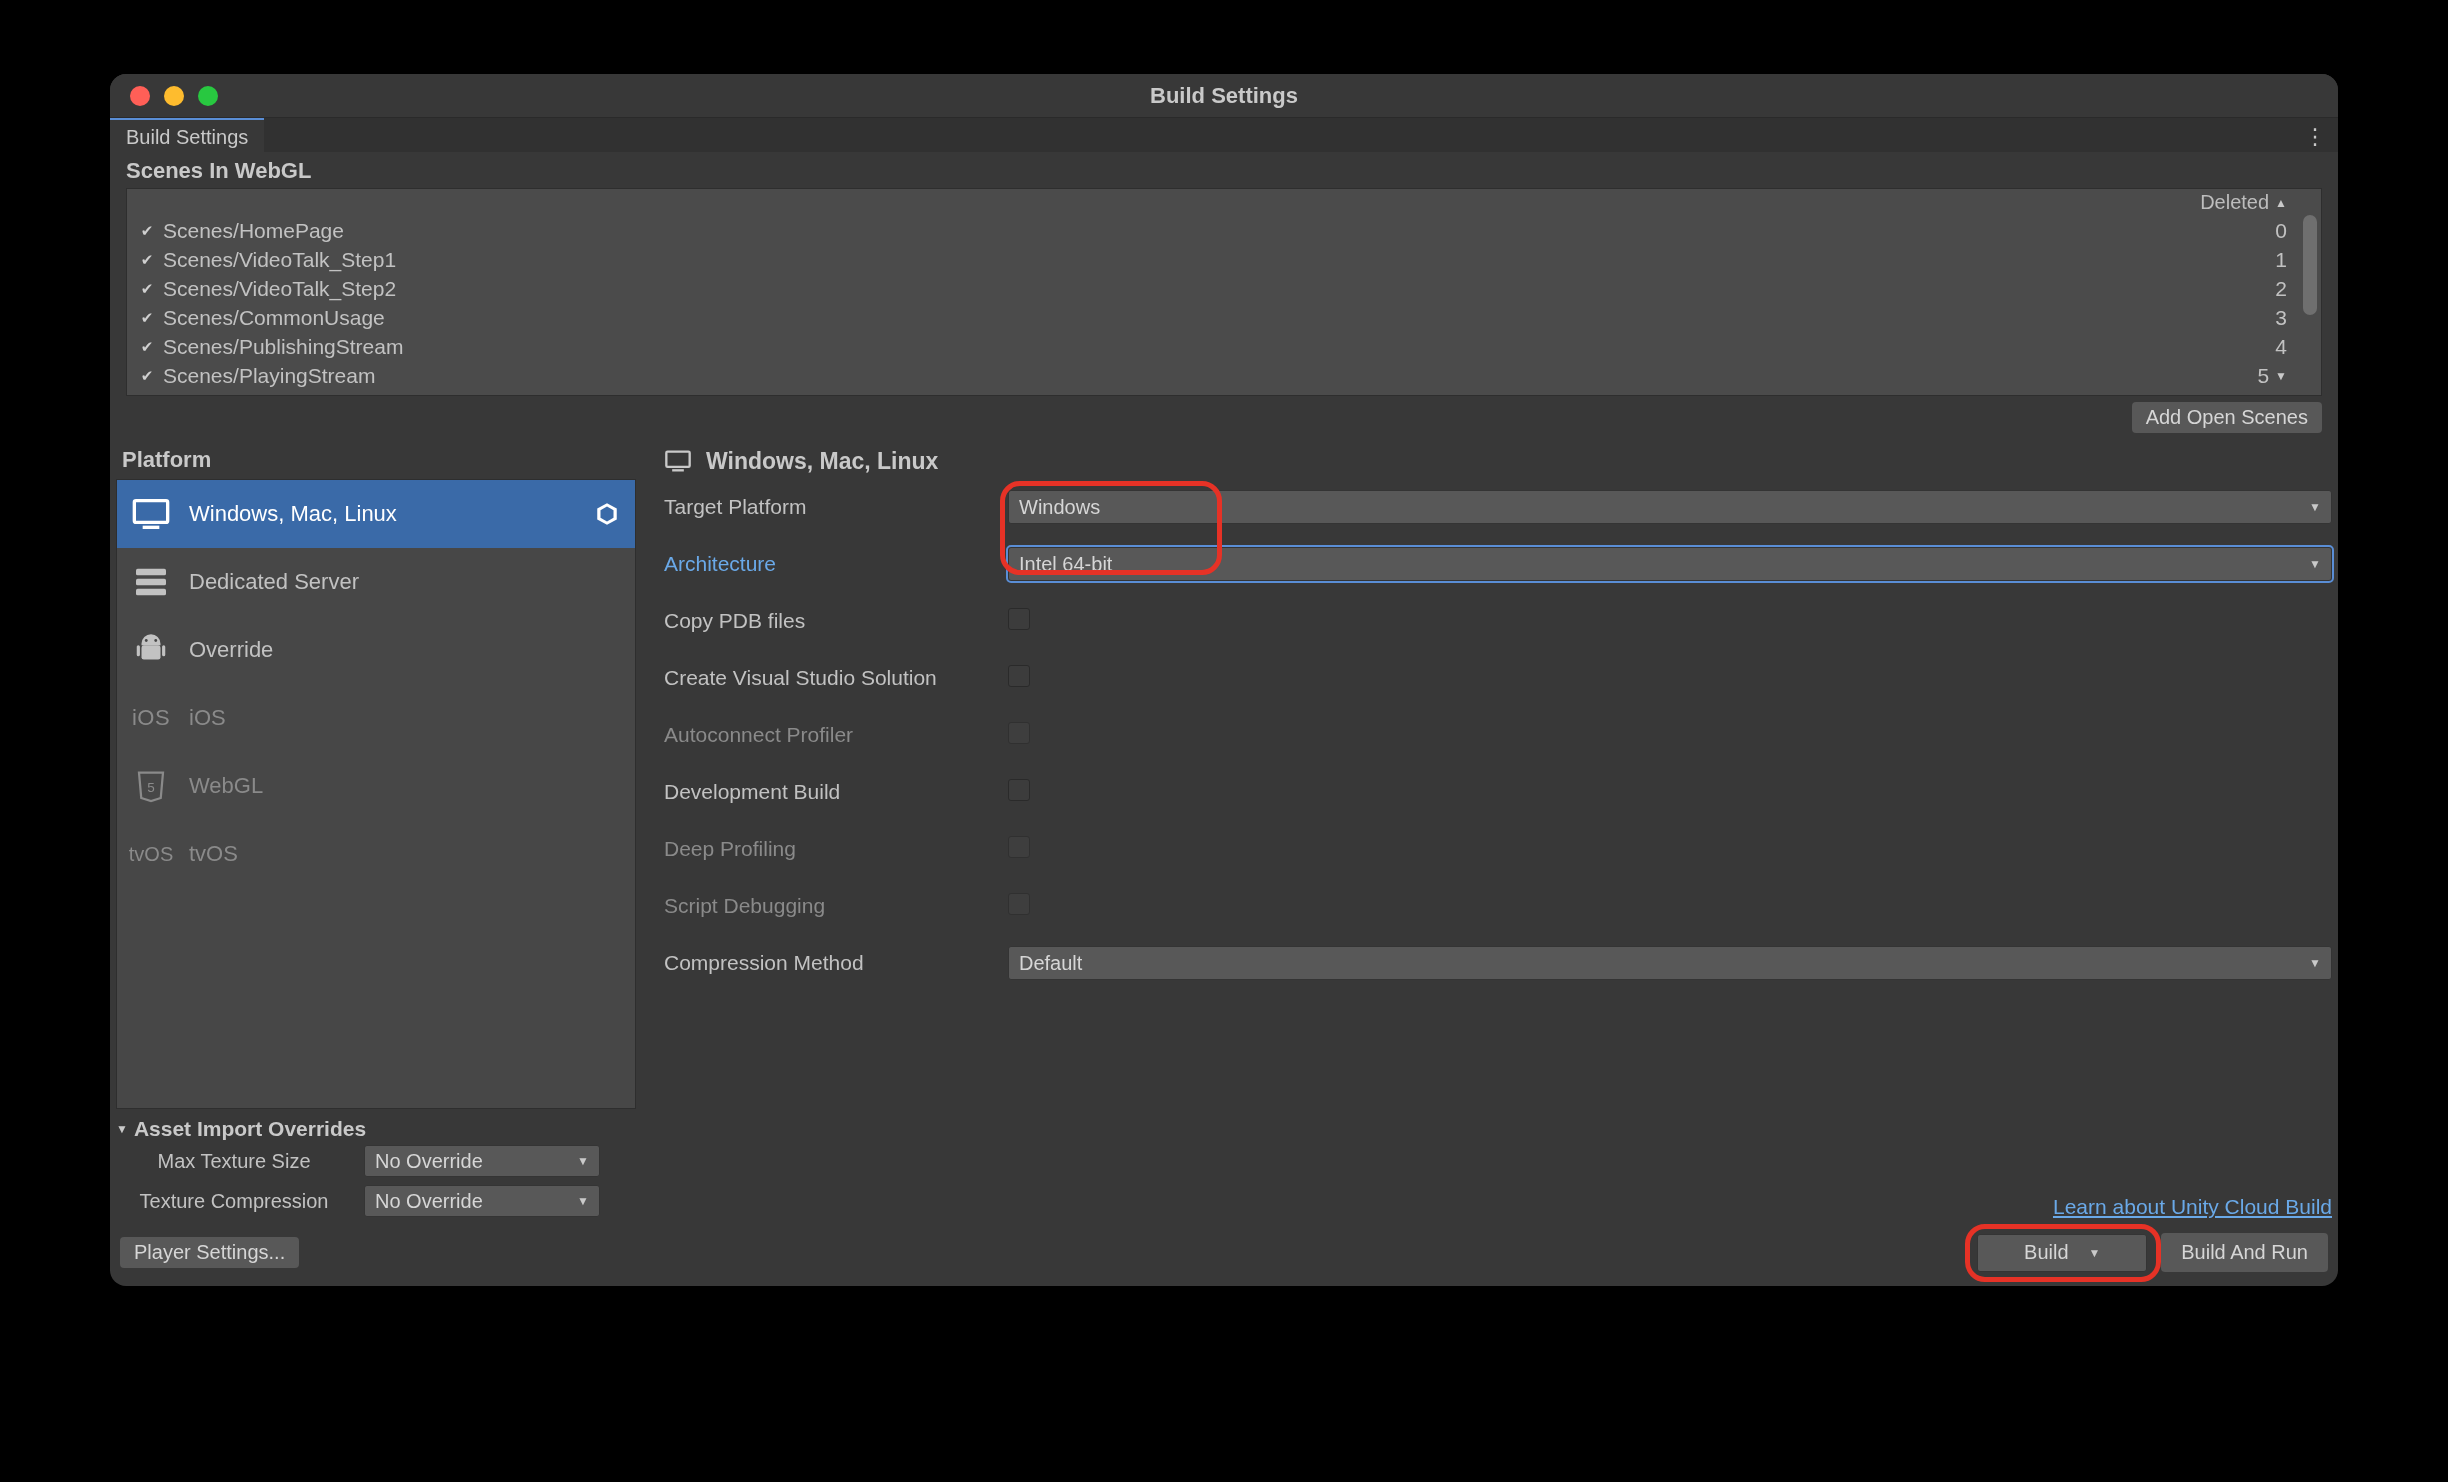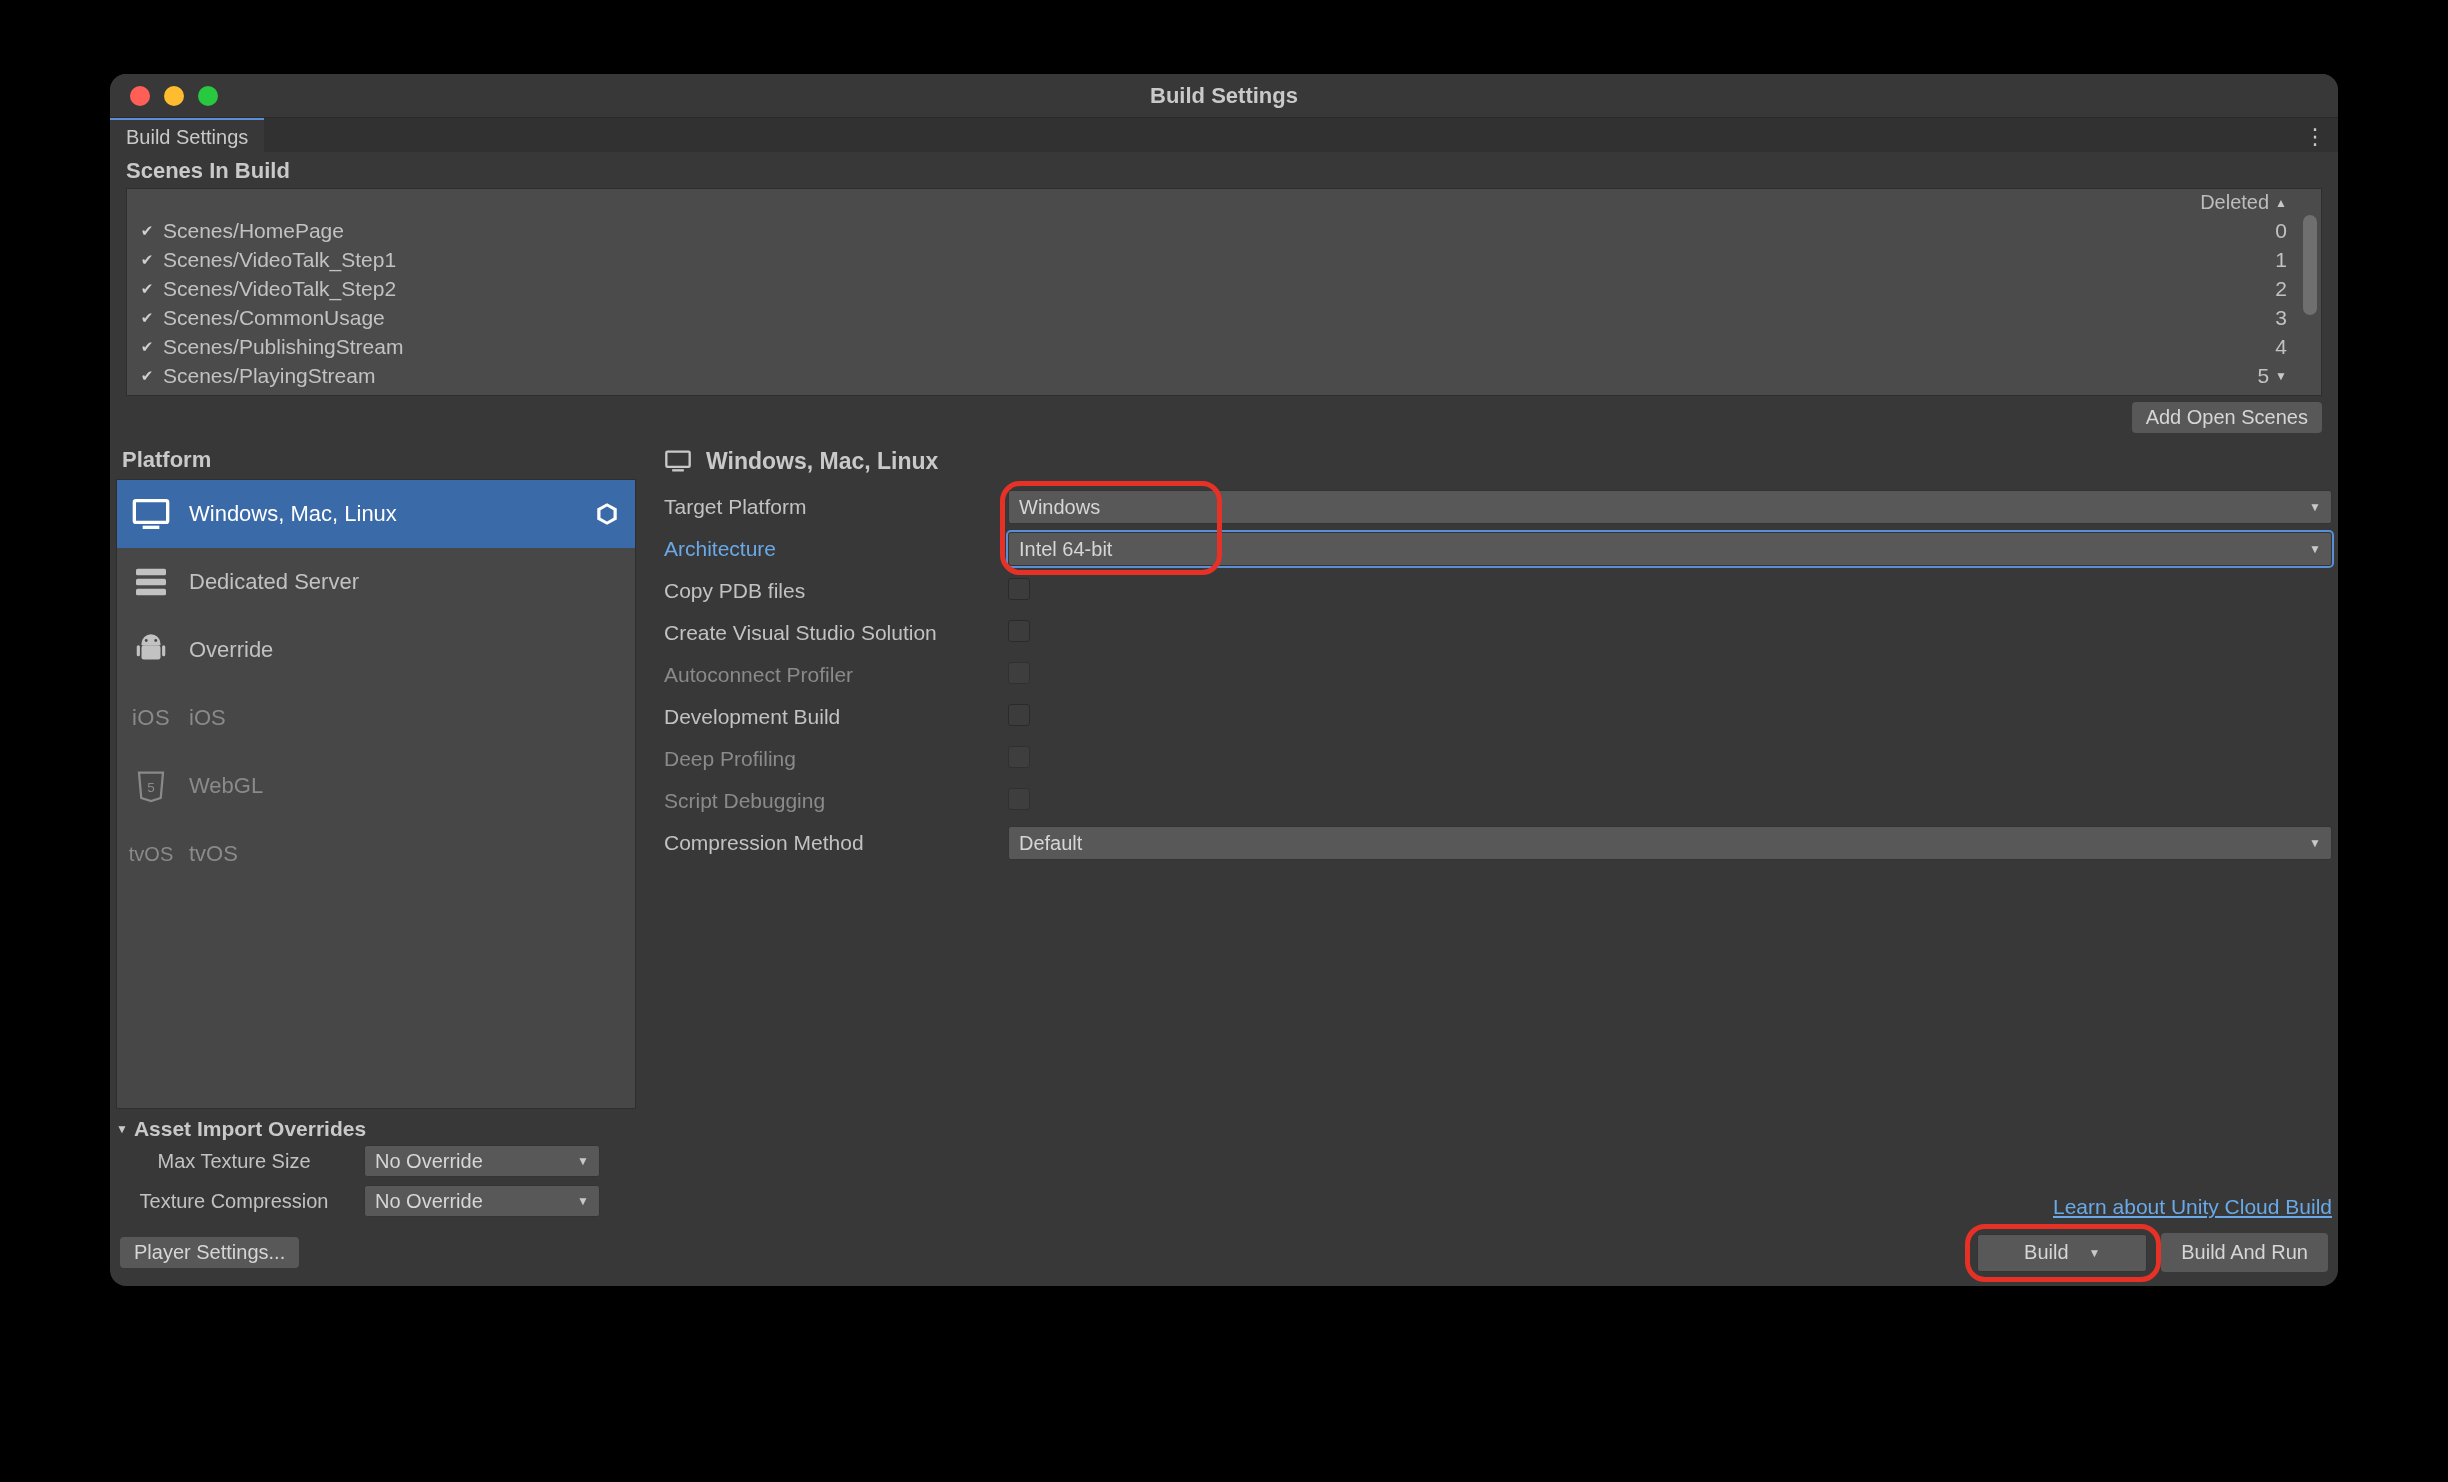--- a/index.html
+++ b/index.html
@@ -48,21 +48,21 @@
   .plt.selected { background:#3a6aa8; color:#fff; }
   .plt .icon { width:40px; height:40px; display:flex; align-items:center; justify-content:center; color:#c2c2c2; }
   .plt.selected .icon { color:#fff; }
   .plt .unity-badge { position:absolute; right:14px; width:28px; height:28px; display:flex; align-items:center; justify-content:center; }
   .plt.dim { color:#8a8a8a; }
   .plt.dim .icon { color:#8a8a8a; }
 
   .rt-header { display:flex; align-items:center; gap:14px; color:#c9c9c9; font-size:23px; font-weight:600; margin-bottom:14px; }
   .rt-header .icon { width:28px; height:28px; }
 
-  .opts { display:flex; flex-direction:column; gap:6px; }
+  .opts { display:flex; flex-direction:column; gap:21px; }
   .opt-row { display:flex; align-items:center; height:36px; }
   .opt-label { width: 344px; color:#c2c2c2; font-size:21px; }
   .opt-label.dim { color:#8a8a8a; }
   .opt-label.link { color:#6aa9e8; }
   .opt-ctrl { flex:1; }
   .select { background:#585858; color:#d6d6d6; font-size:20px; padding:3px 10px; border:1px solid #343434; border-radius:3px; display:flex; align-items:center; justify-content:space-between; height:34px; }
   .select.selected { outline:2px solid #5a8ed6; }
   .tri { font-size:12px; color:#c9c9c9; }
   .cbx { width:22px; height:22px; background:#3c3c3c; border:1px solid #2a2a2a; border-radius:3px; display:inline-block; }
   .cbx.dim { background:#444; opacity:0.55; }
@@ -97,21 +97,21 @@
     </div>
     <div class="title">Build Settings</div>
   </div>
 
   <div class="tabbar">
     <div class="tab">Build Settings</div>
     <div class="kebab">⋮</div>
   </div>
 
   <div class="topsection">
-    <div class="section-title">Scenes In Build</div>
+    <div class="section-title">Scenes In WebGL</div>
     <div class="scenes-box">
       <div class="scenes-header">
         <div class="deleted">
           <span>Deleted</span>
           <span class="tri">▲</span>
         </div>
       </div>
       <div class="scene-row">
         <div class="scene-left">
             <span class="chk">✔</span>

